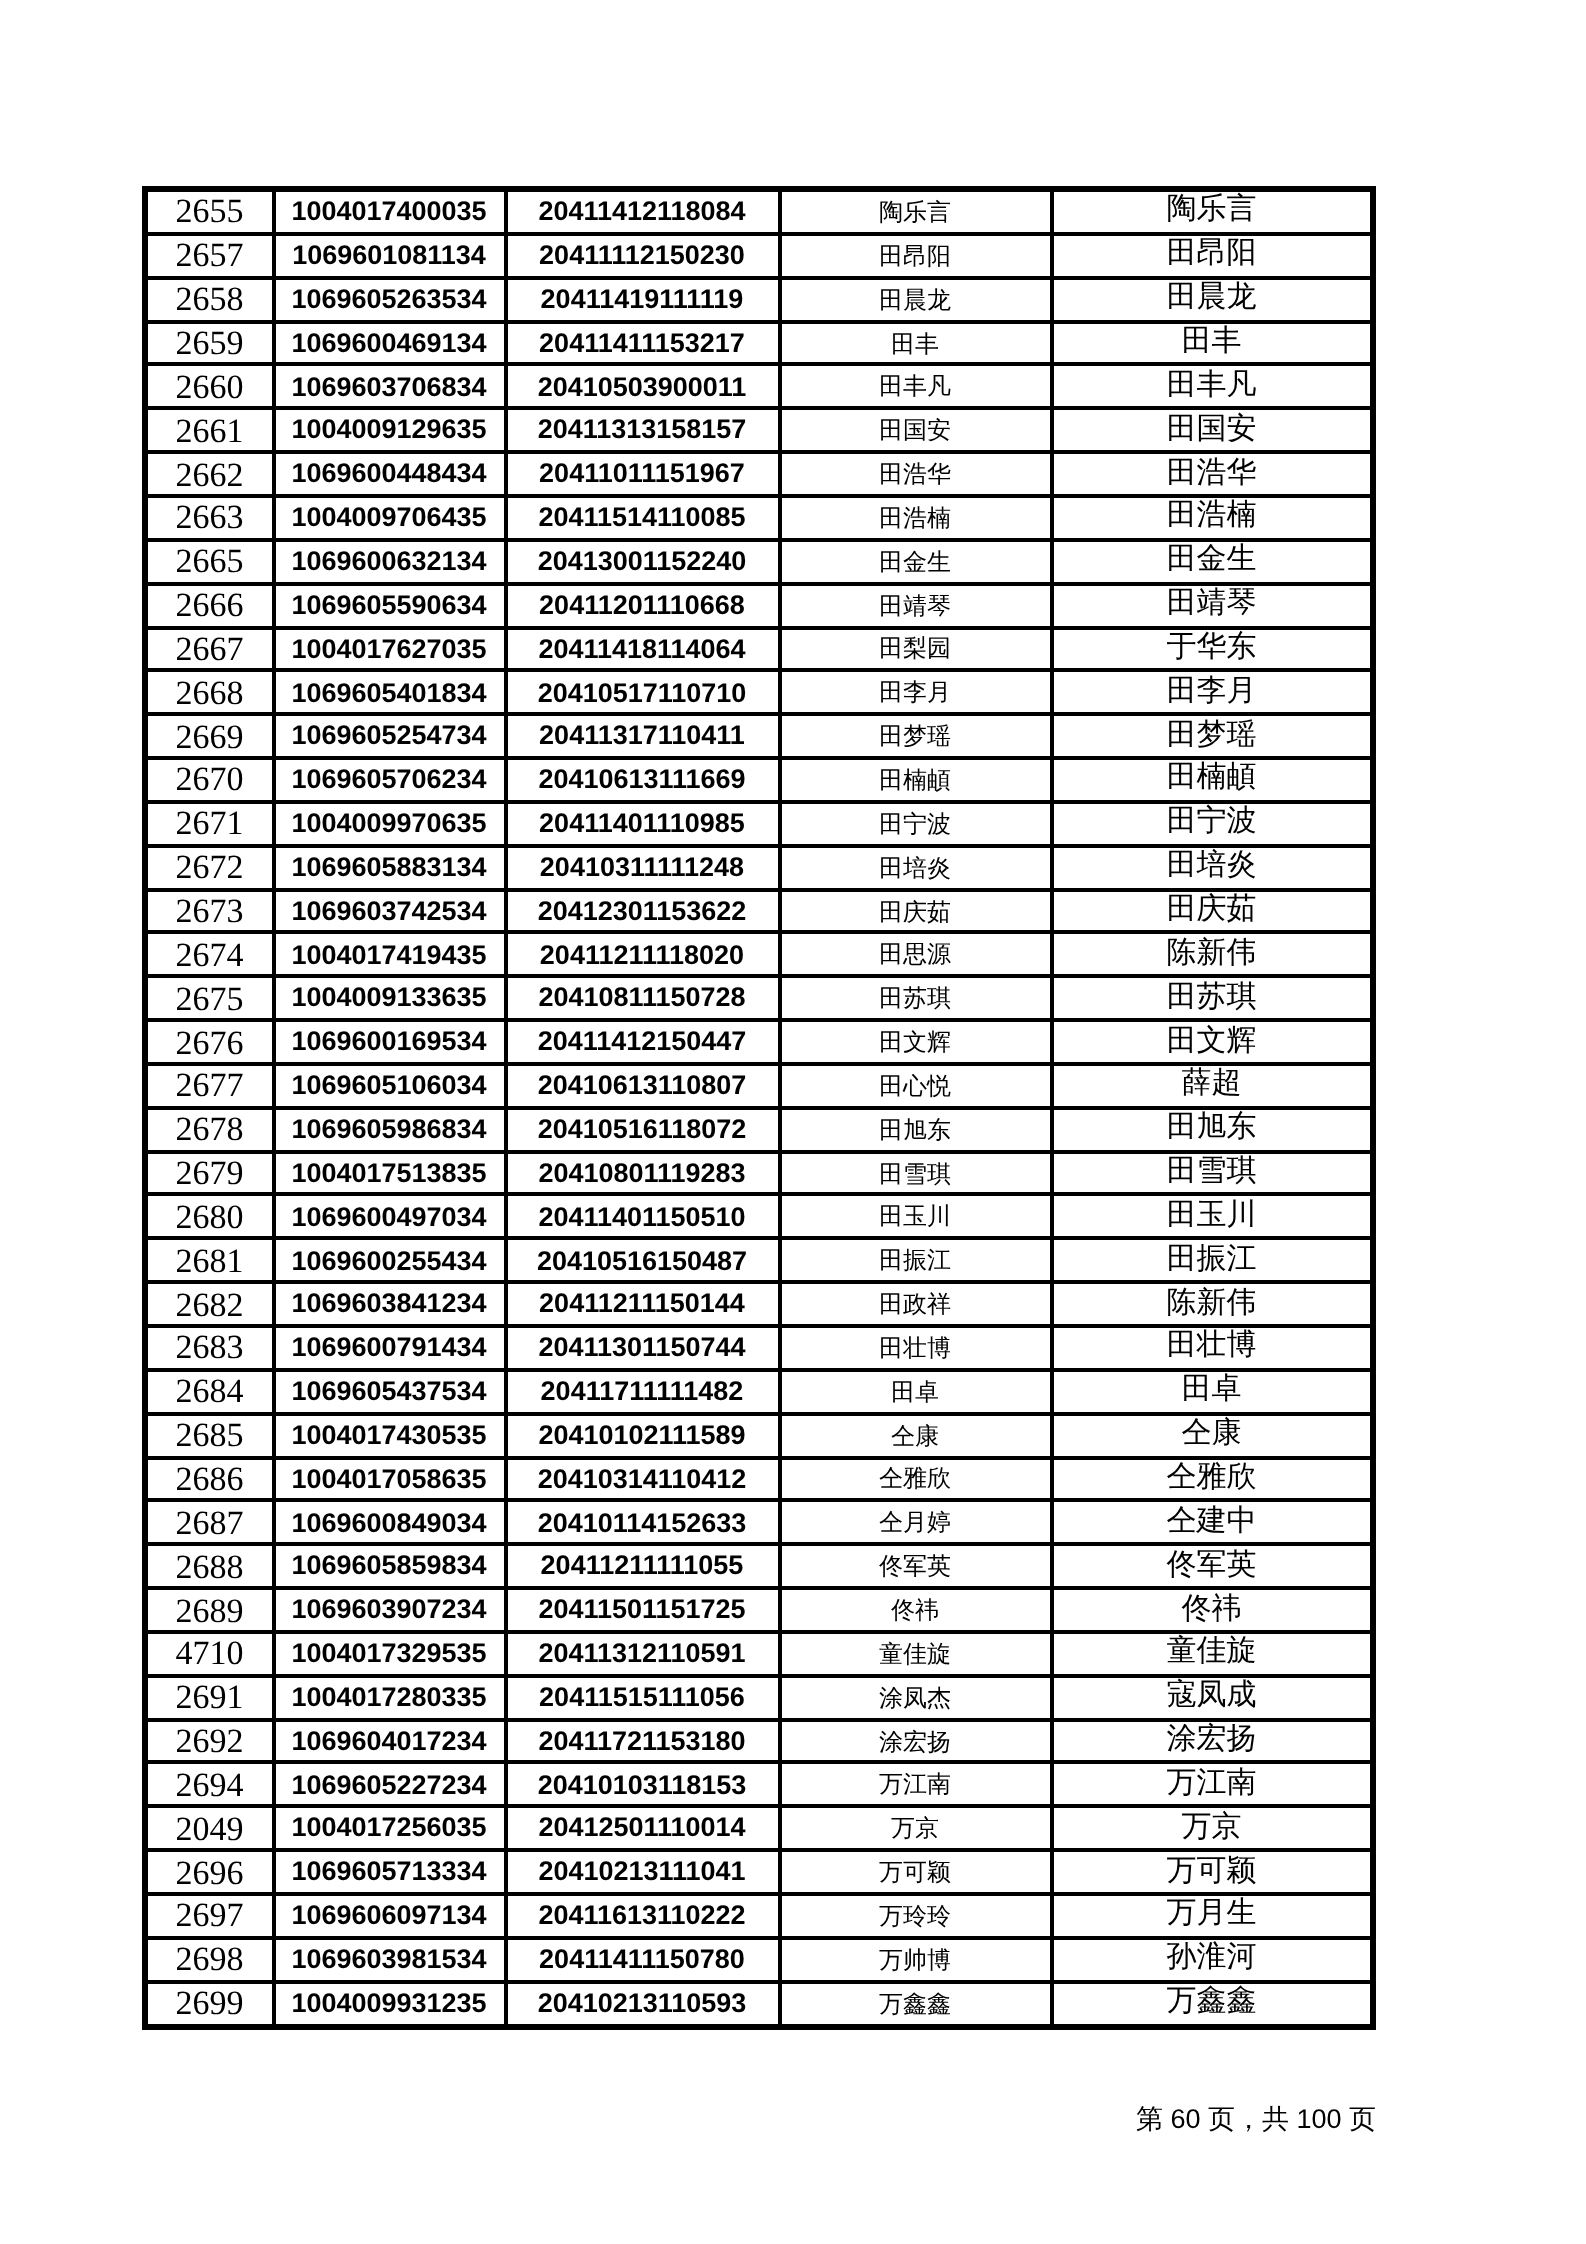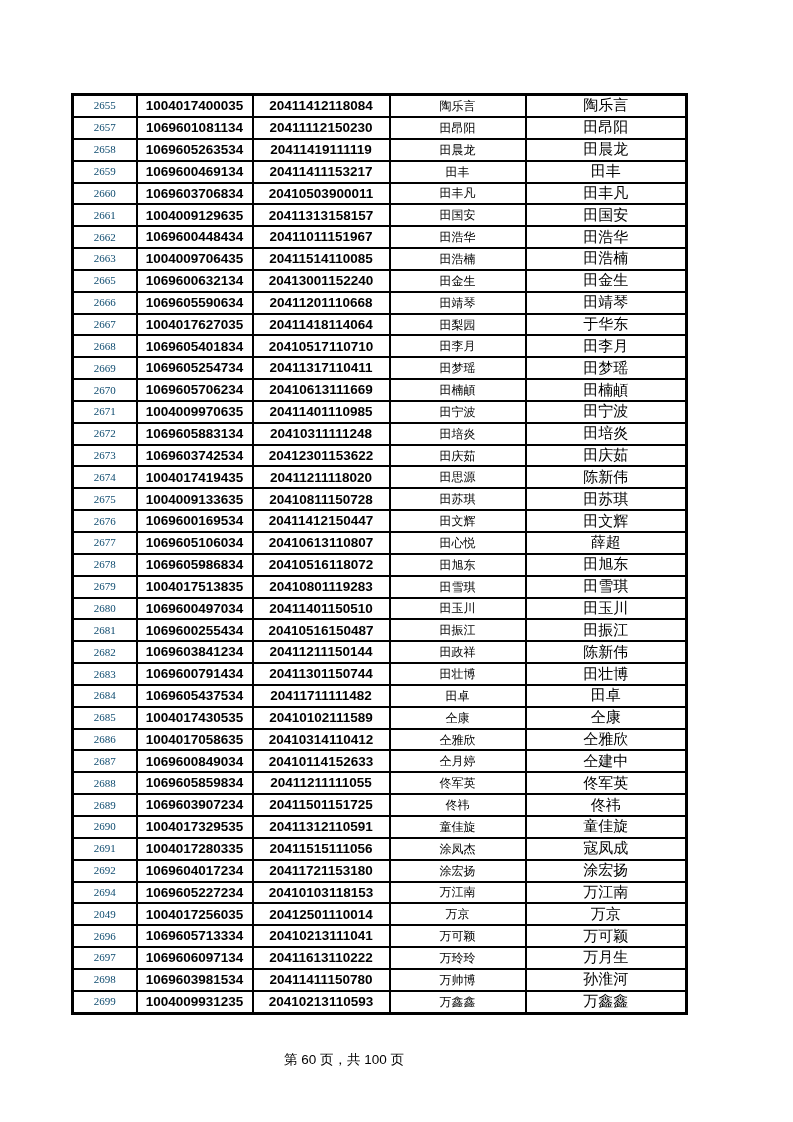--- a/index.html
+++ b/index.html
@@ -33,22 +33,22 @@
     border: 2px solid #000000;
     padding: 0 2px;
     text-align: center;
     vertical-align: middle;
     white-space: nowrap;
     overflow: hidden;
     line-height: 1;
   }
   td.c-seq {
     font-family: "Liberation Serif", "DejaVu Serif", serif;
-    font-size: 11px;
-    color: #0c4a6e;
+    font-size: 17px;
+    color: #000000;
   }
   td.c-id1, td.c-id2 {
     font-family: "Liberation Sans", "DejaVu Sans", sans-serif;
     font-weight: bold;
     font-size: 13.5px;
     color: #000000;
   }
   td.c-name {
     font-size: 12px;
     color: #000000;
@@ -56,21 +56,21 @@
   td.c-name2 {
     font-family: "Liberation Serif", "DejaVu Serif", serif;
     font-size: 15px;
     color: #000000;
   }
   .footer {
     position: absolute;
     left: 0;
     top: 1051px;
     width: 688px;
-    text-align: center;
+    text-align: right;
     font-size: 13.5px;
     line-height: 17px;
     color: #000000;
   }
 </style>
 </head>
 <body>
 
 <div class="page">
 
@@ -343,21 +343,21 @@
 
   <tr>
     <td class="c-seq">2689</td>
     <td class="c-id1">1069603907234</td>
     <td class="c-id2">20411501151725</td>
     <td class="c-name">佟祎</td>
     <td class="c-name2">佟祎</td>
   </tr>
 
   <tr>
-    <td class="c-seq">2690</td>
+    <td class="c-seq">4710</td>
     <td class="c-id1">1004017329535</td>
     <td class="c-id2">20411312110591</td>
     <td class="c-name">童佳旋</td>
     <td class="c-name2">童佳旋</td>
   </tr>
 
   <tr>
     <td class="c-seq">2691</td>
     <td class="c-id1">1004017280335</td>
     <td class="c-id2">20411515111056</td>

